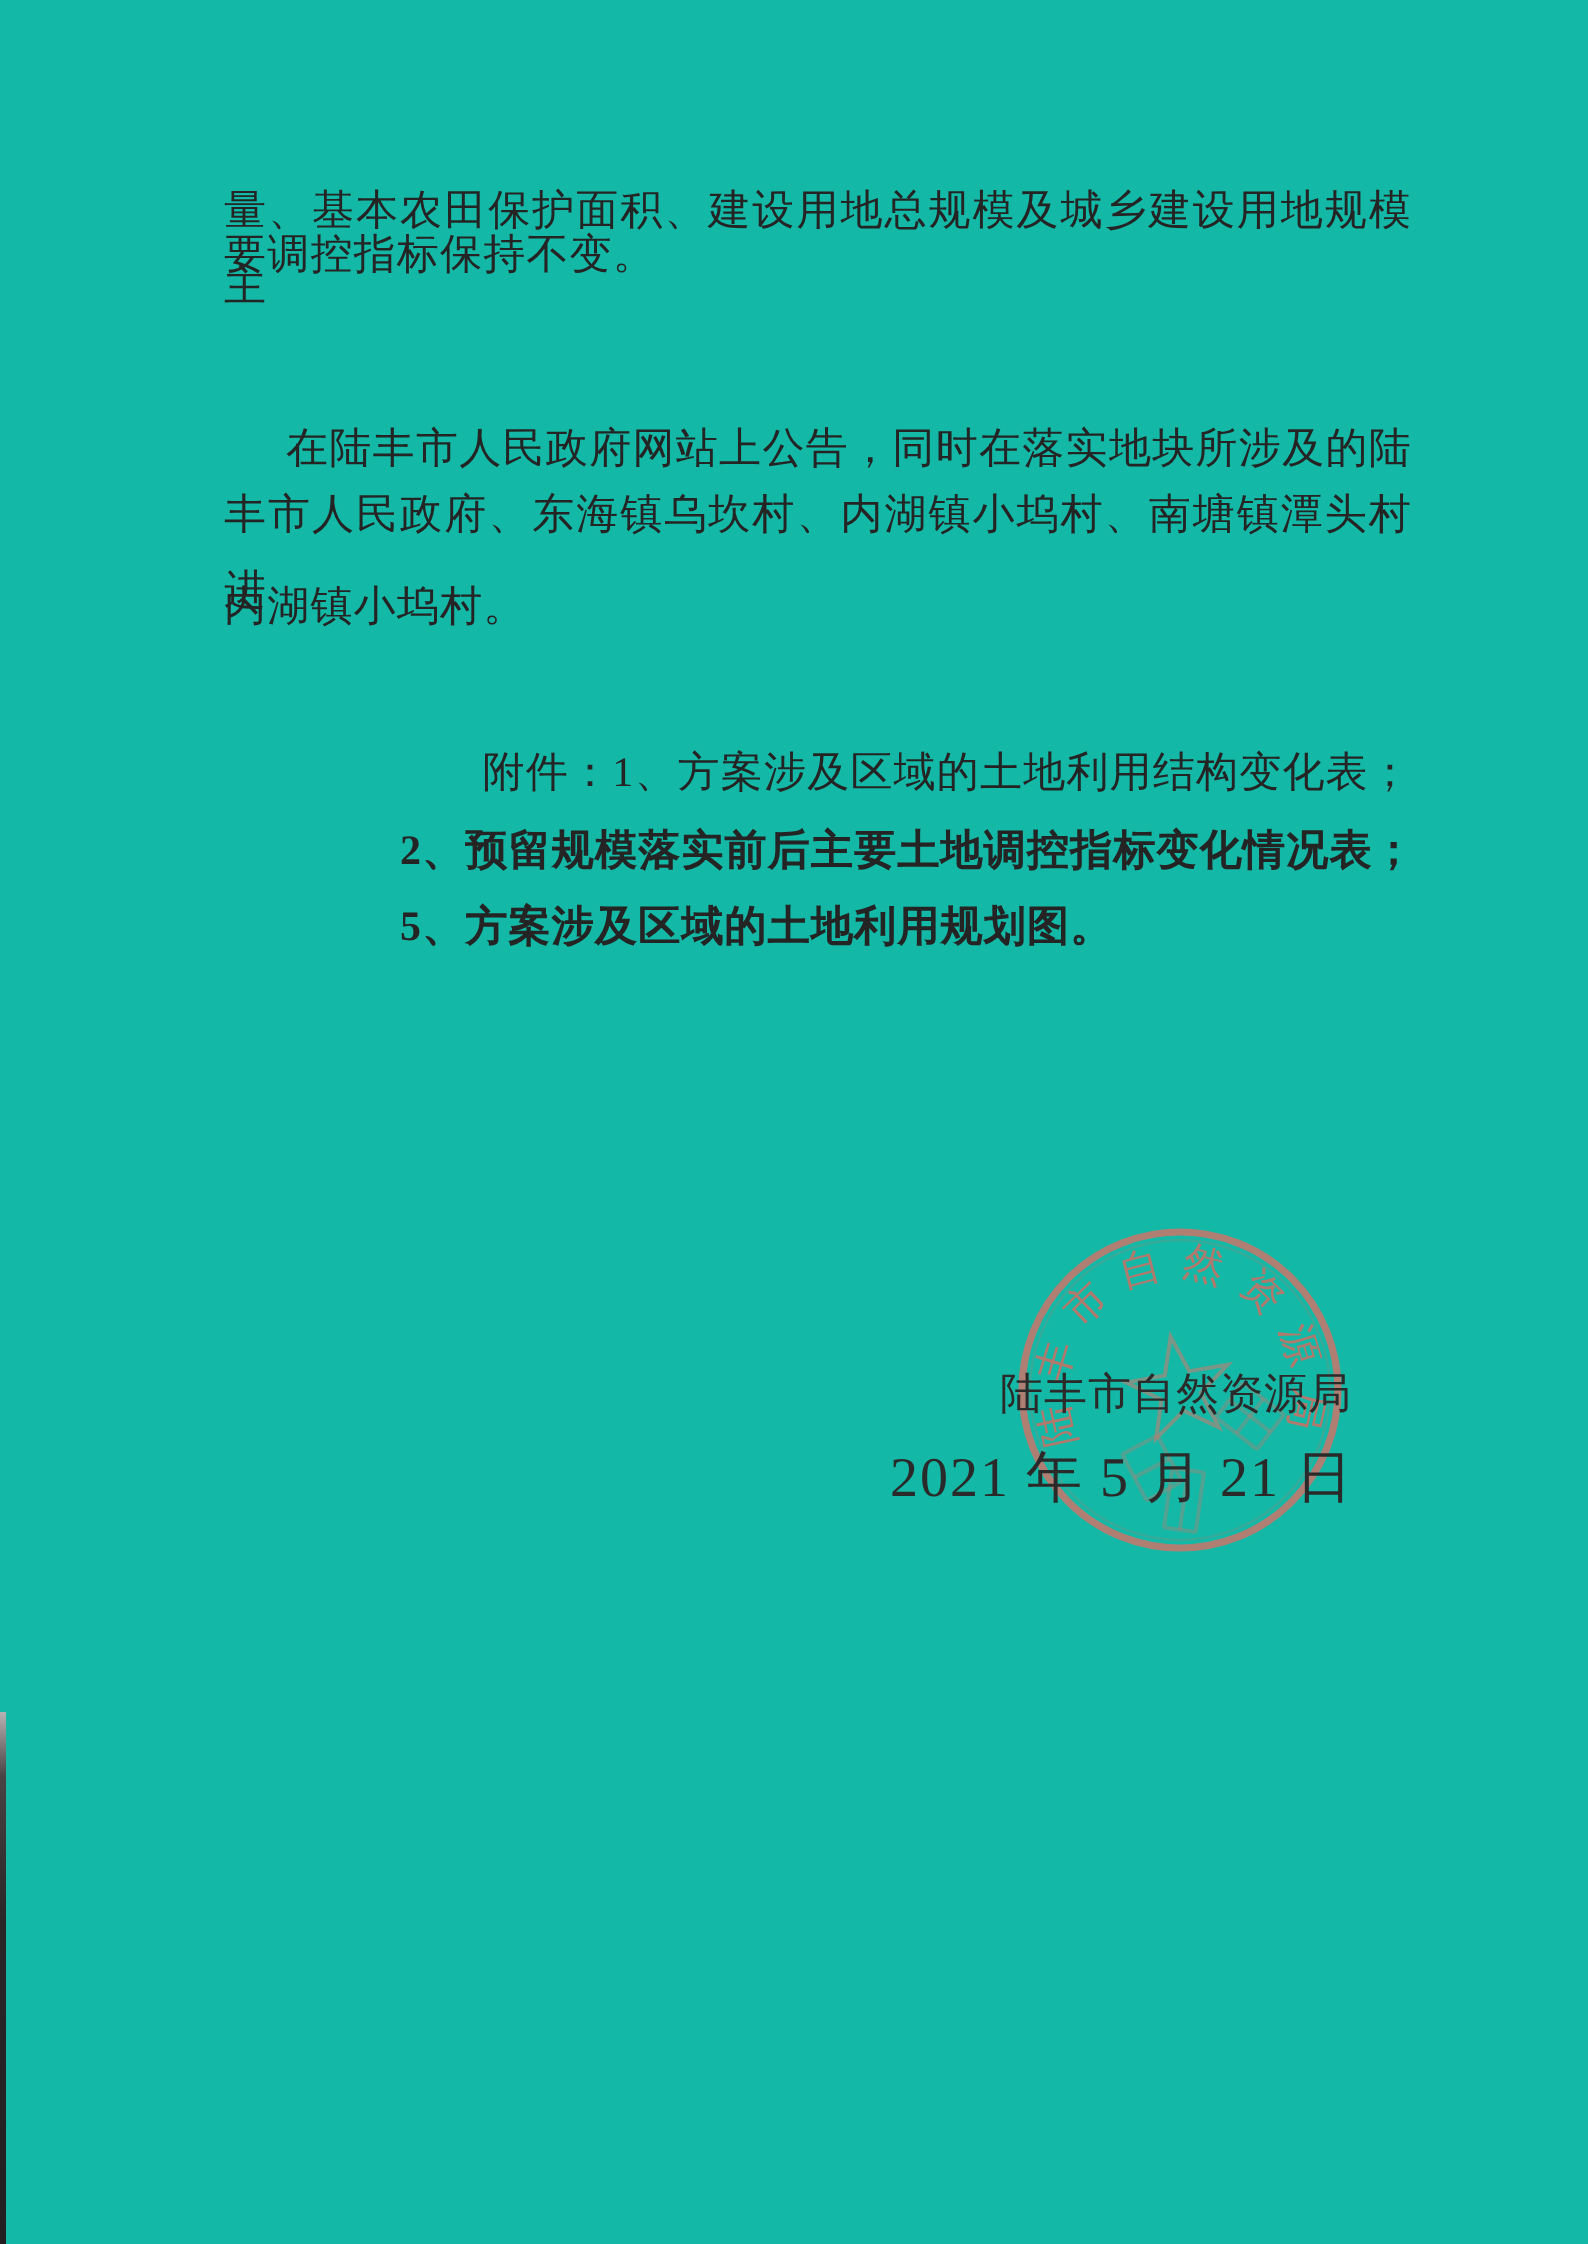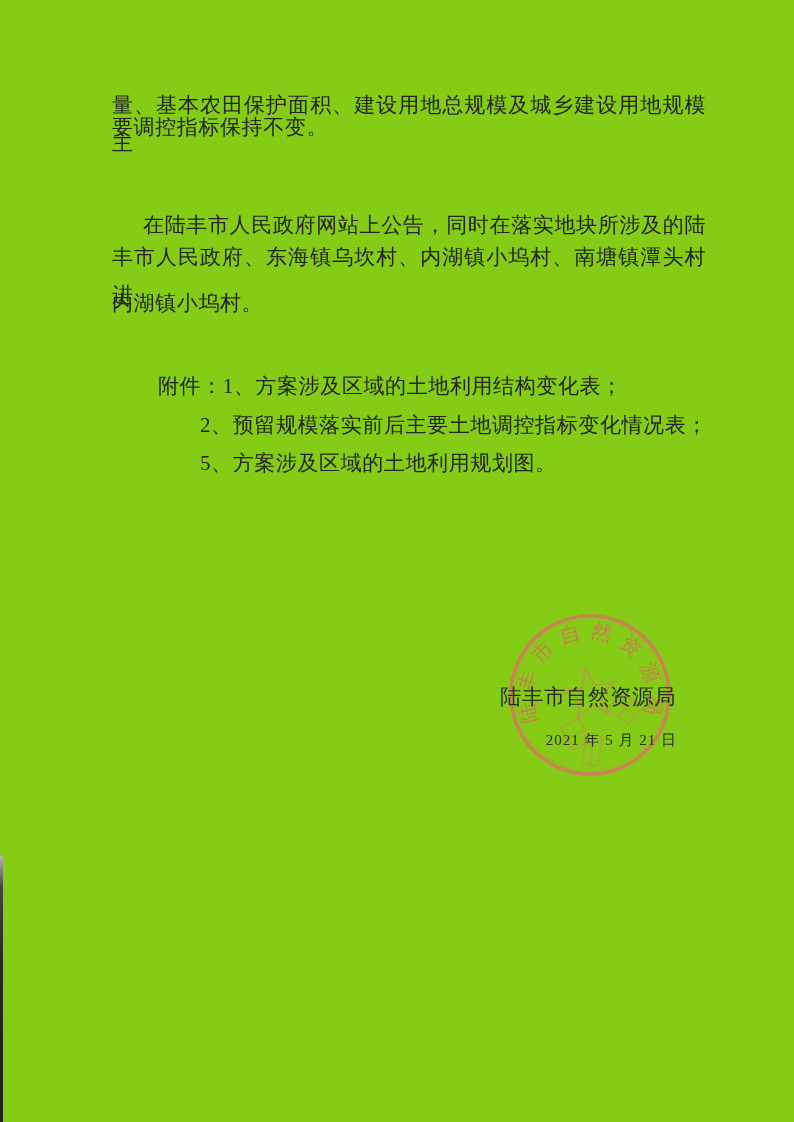--- a/index.html
+++ b/index.html
@@ -1,20 +1,20 @@
 <!DOCTYPE html>
 <html lang="zh"><head>
 <meta charset="utf-8">
 <style>
   html,body{margin:0;padding:0;background:#9a9a9a;}
   .page{
     position:relative;
     width:794px;height:1122px;
     margin:0 auto;
-    background:#84cc16;
+    background:#14b8a6;
     overflow:hidden;
     font-family:"Liberation Serif","DejaVu Serif",serif;
     color:#242424;
   }
   .text-line{
     position:absolute;
     left:112px;width:594px;
     font-size:21px;line-height:38px;
     letter-spacing:0.6px;
     white-space:nowrap;
@@ -27,34 +27,34 @@
   .indent{ text-indent:31px;font-family:Liberation Mono, monospace; }
   .heading{
     position:absolute;
     left:143px;top:170px;
     font-family:"Liberation Sans","DejaVu Sans",sans-serif;
     font-weight:700;
     font-size:22px;line-height:38px;
     letter-spacing:2px;
     color:#1c1c1c;
   }
-  .attach-label-line{ left:158px; width:563px; }
-  .attach-item{ left:200px; width:506px; }
+  .attach-label-line{ left:143px; width:563px;text-align:right; }
+  .attach-item{ left:200px; width:506px;font-weight:bold; }
   .sig-agency{
     position:absolute;
     top:682px;right:118px;
     font-size:21.5px;line-height:30px;
     letter-spacing:0.5px;
     color:#2a2a2a;
     z-index:3;
   }
   .sig-date{
     position:absolute;
     top:725px;right:117px;
-    font-size:15px;line-height:30px;
+    font-size:28px;line-height:30px;
     letter-spacing:1px;
     color:#2a2a2a;
     z-index:3;
   }
   .seal{
     position:absolute;
     left:504px;top:609px;
     width:172px;height:172px;
     z-index:2;
   }

